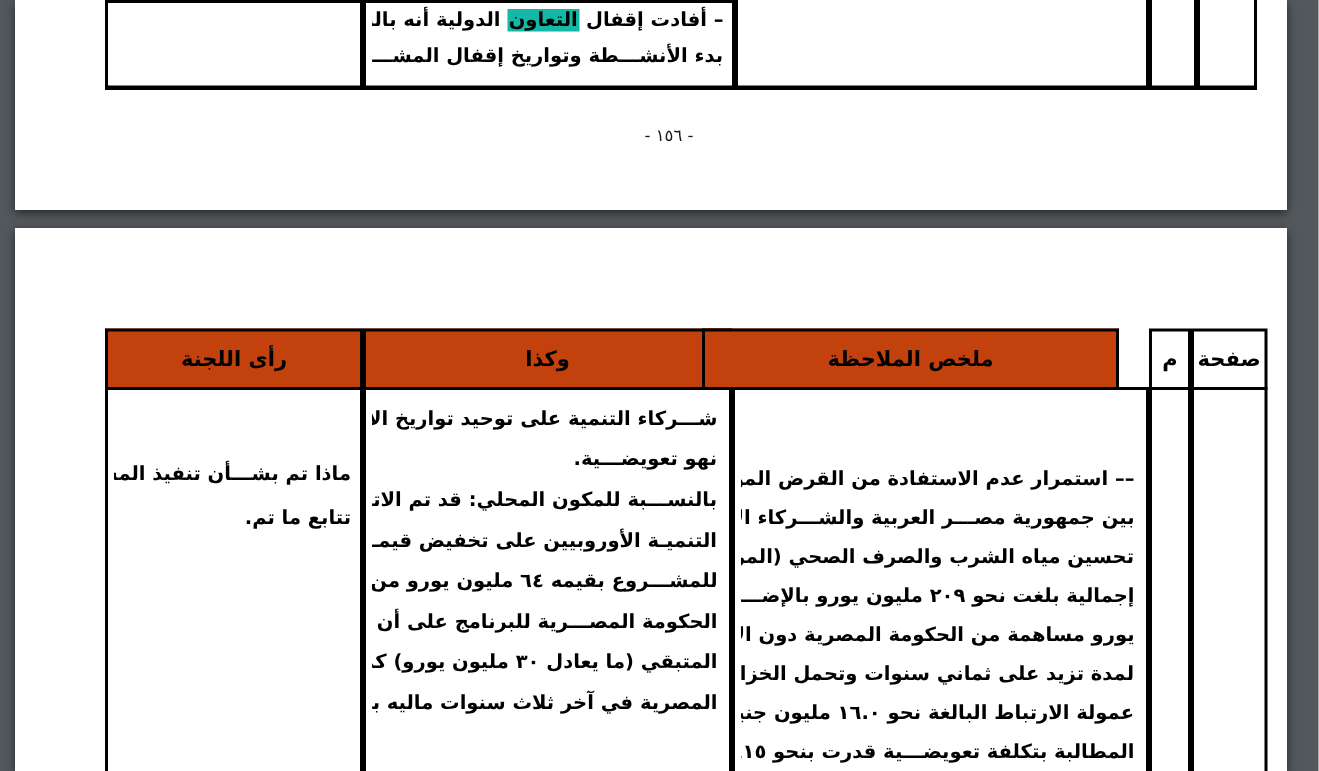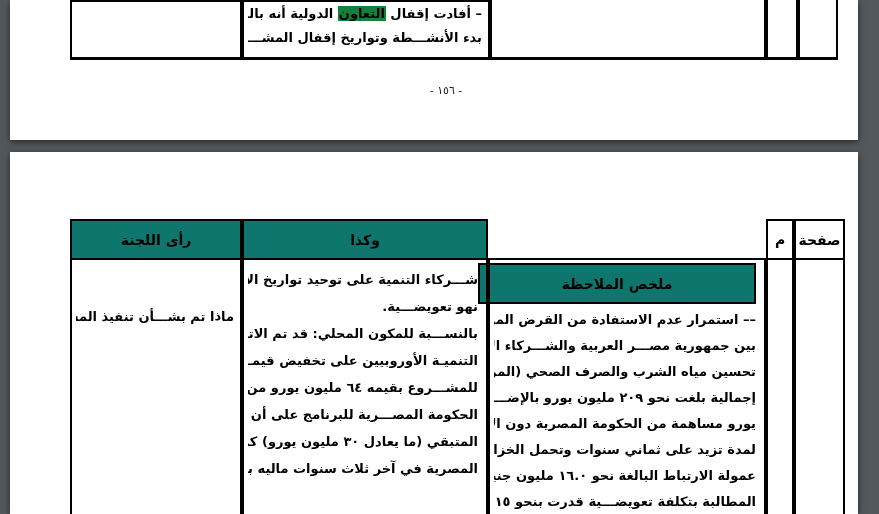--- a/index.html
+++ b/index.html
@@ -20,31 +20,31 @@
     position:absolute;box-sizing:border-box;border:2px solid #000;
     direction:rtl;color:#000;
   }
   
   .tp-cell{top:-6px;height:66px;border-width:2px 2px 3px 2px;}
   #tp-rowline{position:absolute;left:60px;top:0;width:420px;height:2px;background:#000;}
   #tp-reply-text{
     padding:6px 6px 0 4px;font-size:13px;font-weight:bold;line-height:24px;
   }
   .tline{white-space:nowrap;overflow:hidden;text-align:right;}
-  .hl{background:#15803d;padding:0 1px;}
+  .hl{background:#14b8a6;padding:0 1px;}
   #page-num{
     position:absolute;left:12px;top:84px;width:100%;text-align:center;
     font-size:11px;color:#1a1a1a;letter-spacing:1px;direction:rtl;
   }
   
   .hdr{
     top:67px;height:41px;display:flex;align-items:center;justify-content:center;
     font-size:14px;font-weight:bold;
   }
-  .hdr.green{background:#0f766e;}
+  .hdr.green{background:#c2410c;}
   .body-cell{top:106px;height:290px;font-size:13px;font-weight:bold;}
   #cell-committee-body{padding:42px 6px 0 4px;line-height:29px;}
   #cell-reply-body{padding:6px 8px 0 4px;line-height:27px;}
   #cell-observation-body{padding:47px 8px 0 4px;line-height:26px;}
 </style>
 </head>
 <body>
 
 <div id="screen">
 
@@ -66,32 +66,33 @@
   </div>
 
   <div class="page" id="page-bottom">
 
     <div class="cell hdr green" style="left:60px;width:172px;">
         <span>رأى اللجنة</span>
       </div>
     <div class="cell hdr green" style="left:232px;width:246px;">
         <span>وكذا</span>
       </div>
-    <div class="cell hdr green" style="left:468px;width:278px;margin-top:44px;">
+    <div class="cell hdr green" style="left:458px;width:278px;">
         <span>ملخص الملاحظة</span>
       </div>
     <div class="cell hdr" style="left:756px;width:28px;">
         <span>م</span>
       </div>
     <div class="cell hdr" style="left:784px;width:51px;">
         <span>صفحة</span>
       </div>
 
     <div class="cell body-cell" id="cell-committee-body" style="left:60px;width:172px;">
         <div class="tline">ماذا تم بشـــأن تنفيذ المشـــروع اللجنة</div>
+        <div class="tline">تتابع ما تم.</div>
       </div>
     <div class="cell body-cell" id="cell-reply-body" style="left:232px;width:246px;">
         <div class="tline">شـــركاء التنمية على توحيد تواريخ الأنشـــطة وكذا تواريخ</div>
         <div class="tline">نهو تعويضـــية.</div>
         <div class="tline">بالنســـبة للمكون المحلي: قد تم الاتفاق مع شـــركاء</div>
         <div class="tline">التنميـة الأوروبيين على تخفيض قيمـة المكون المحلى</div>
         <div class="tline">للمشـــروع بقيمه ٦٤ مليون يورو من إجمالي مســـاهمة</div>
         <div class="tline">الحكومة المصـــرية للبرنامج على أن يتم رصـــد المبلغ</div>
         <div class="tline">المتبقي (ما يعادل ٣٠ مليون يورو) كمســـاهمة للحكومة</div>
         <div class="tline">المصرية في آخر ثلاث سنوات ماليه بالبرنامج.</div>

